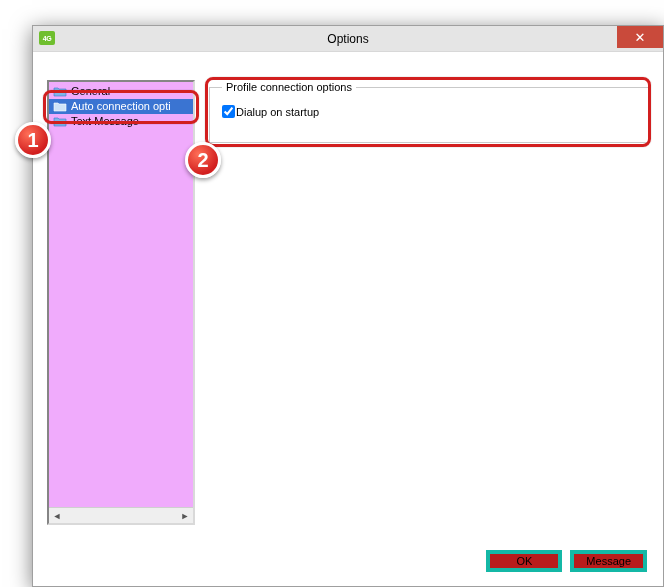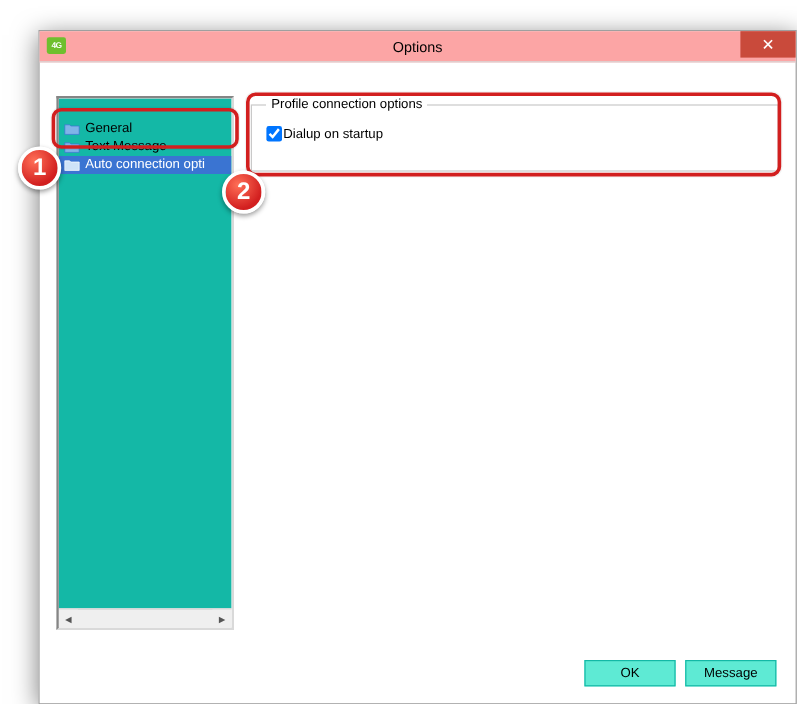--- a/index.html
+++ b/index.html
@@ -18,21 +18,21 @@
     left: 32px;
     top: 25px;
     width: 632px;
     height: 562px;
     background: #fff;
     border: 1px solid #9f9f9f;
     box-shadow: 0 4px 20px rgba(0,0,0,0.5);
   }
   .titlebar {
     height: 26px;
-    background: #fca5a5;
+    background: #e5e5e5;
     border-bottom: 1px solid #d8d8d8;
     position: relative;
   }
   .title-icon {
     position: absolute;
     left: 6px; top: 5px;
     width: 16px; height: 14px;
     background: #6fbf2e;
     border-radius: 2px;
     display: flex;
@@ -80,22 +80,22 @@
     width: 148px;
     height: 445px;
     border: 2px inset #d9d9d9;
     background: #fff;
     overflow: hidden;
   }
   .tree-body {
     position: absolute;
     inset: 0 0 16px 0;
     overflow: hidden;
-    background:#14b8a6;
-    padding-top:18px;
+    background:#f0abfc;
+    padding-top:2px;
   }
   .tree-item {
     display: flex;
     align-items: center;
     gap: 4px;
     padding: 1px 2px 1px 4px;
     white-space: nowrap;
     height: 15px;
     line-height: 13px;
   }
@@ -155,22 +155,22 @@
   .footer {
     position: absolute;
     right: 16px;
     bottom: 14px;
     display: flex;
     gap: 8px;
   }
   .btn {
     min-width: 76px;
     height: 22px;
-    background: #5eead4;
-    border: 1px solid #14b8a6;
+    background: #b91c1c;
+    border: 4px solid #14b8a6;
     font: inherit;
     padding: 0 12px;
   }
 
   
   .hl {
     position: absolute;
     border: 3px solid #d21f1f;
     border-radius: 8px;
     pointer-events: none;
@@ -217,38 +217,38 @@
 
         <div class="tree-item">
           <span class="folder-icon">
             <svg width="14" height="11" viewBox="0 0 14 11">
                 <path d="M1 2h4l1 1h7v7H1z" fill="#7fb4e8" stroke="#3a74d2" stroke-width="0.6"></path>
               </svg>
           </span>
           <span>General</span>
         </div>
 
+        <div class="tree-item selected">
+          <span class="folder-icon">
+            <svg width="14" height="11" viewBox="0 0 14 11">
+                <path d="M1 2h4l1 1h7v7H1z" fill="#cfe3f8" stroke="#ffffff" stroke-width="0.6"></path>
+              </svg>
+          </span>
+          <span>Auto connection opti</span>
+        </div>
+
         <div class="tree-item">
           <span class="folder-icon">
             <svg width="14" height="11" viewBox="0 0 14 11">
                 <path d="M1 2h4l1 1h7v7H1z" fill="#7fb4e8" stroke="#3a74d2" stroke-width="0.6"></path>
               </svg>
           </span>
           <span>Text Message</span>
         </div>
 
-        <div class="tree-item selected">
-          <span class="folder-icon">
-            <svg width="14" height="11" viewBox="0 0 14 11">
-                <path d="M1 2h4l1 1h7v7H1z" fill="#cfe3f8" stroke="#ffffff" stroke-width="0.6"></path>
-              </svg>
-          </span>
-          <span>Auto connection opti</span>
-        </div>
-
 
       </div>
       <div class="tree-hscroll">
         <div class="sb-btn">◄</div>
         <div class="sb-btn">►</div>
       </div>
     </div>
 
     <div class="group">
       <fieldset class="net-opts">

